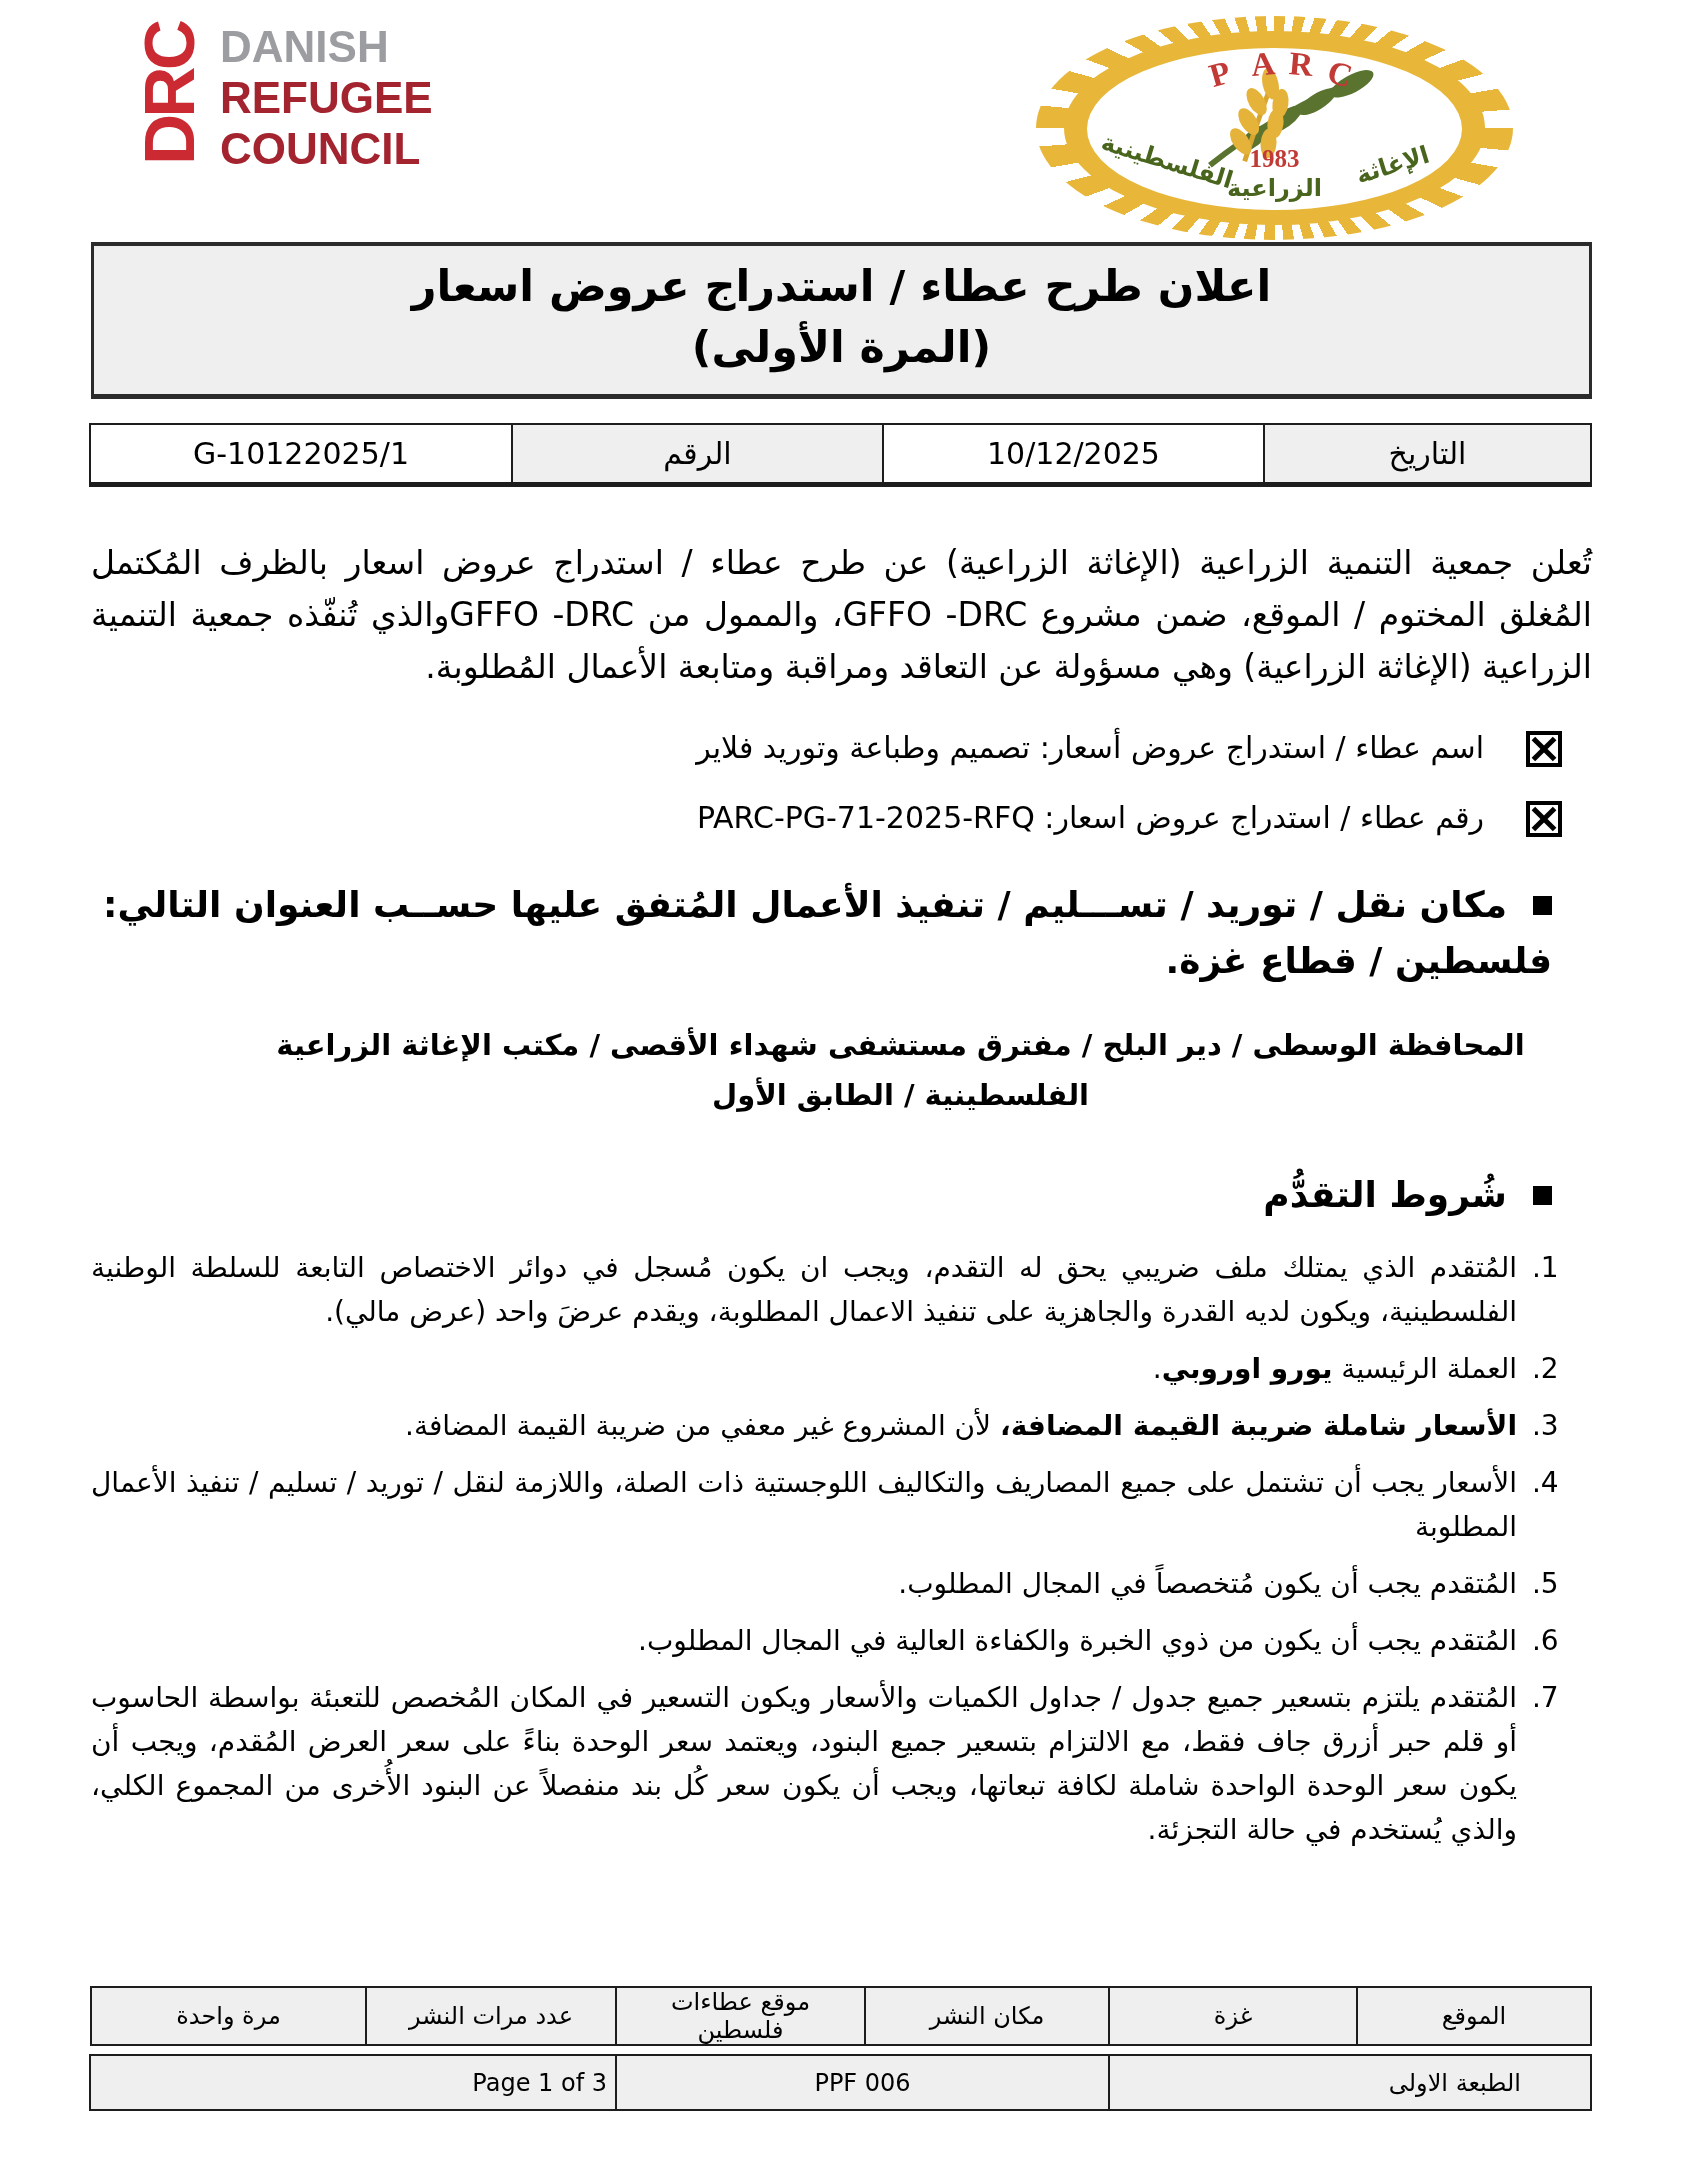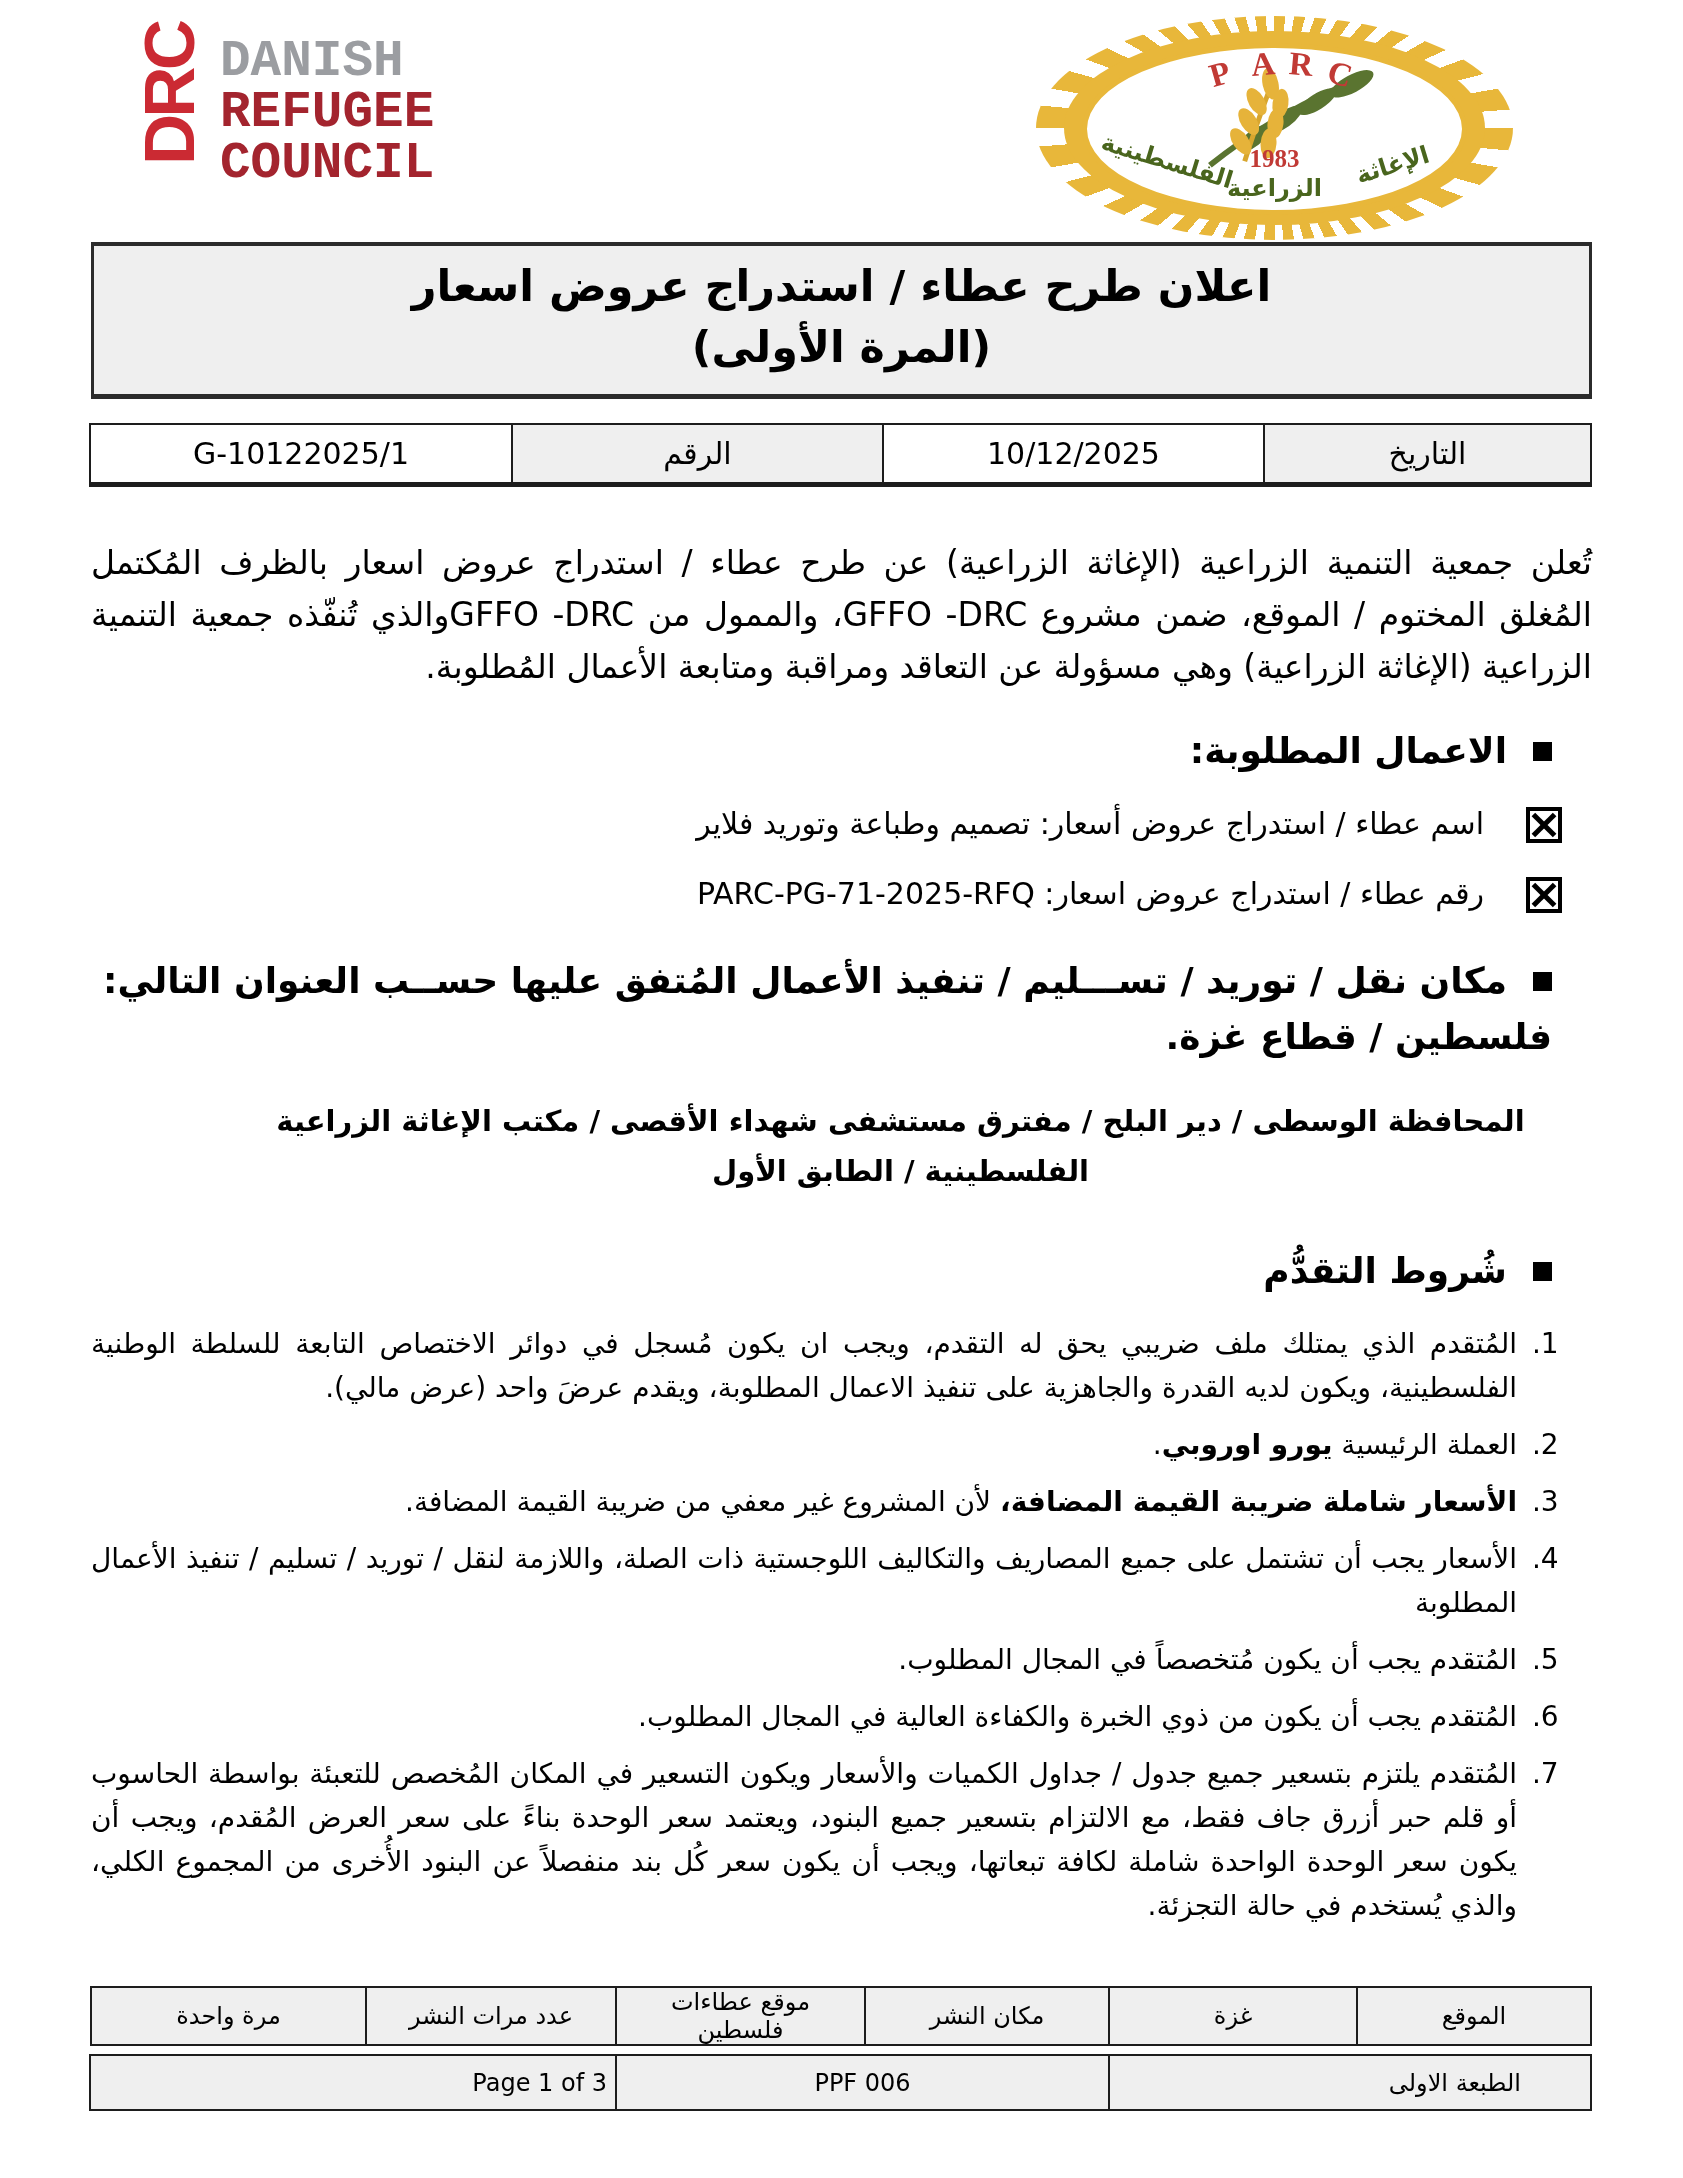--- a/index.html
+++ b/index.html
@@ -9,22 +9,22 @@
   }
   
   .header{display:flex;direction:ltr;justify-content:space-between;align-items:flex-start;
           padding:16px 170px 0 117px;height:214px;}
   .drc-logo{display:flex;align-items:flex-start;}
   .drc-vert{position:relative;width:103px;height:156px;flex:none;}
   .drc-vert span{position:absolute;left:50%;top:50%;
        transform:translate(-50%,-50%) rotate(-90deg);
        font-family:"Liberation Sans",sans-serif;font-weight:bold;font-size:71px;
        letter-spacing:-4px;color:#cb2a33;}
-  .drc-text{font-family:Liberation Mono, monospace;font-weight:bold;font-size:51px;
-       line-height:51px;letter-spacing:0px;margin-top:20px;}
+  .drc-text{font-family:Liberation Sans, sans-serif;font-weight:bold;font-size:44px;
+       line-height:51px;letter-spacing:0px;margin-top:5px;}
   .drc-danish{color:#9b9da1;}
   .drc-red{color:#a3242e;}
   .parc-logo{position:relative;width:477px;height:224px;flex:none;direction:ltr;}
   .rays{position:absolute;inset:0;border-radius:50%;
        background:repeating-conic-gradient(#e8b73a 0deg 5.5deg, rgba(0,0,0,0) 5.5deg 10deg);}
   .sun-body{position:absolute;left:28px;right:28px;top:15px;bottom:15px;
        background:#e8b73a;border-radius:50%;}
   .sun-inner{position:absolute;left:46px;right:46px;top:27px;bottom:25px;
        background:#fff;border:5px solid #e8b73a;border-radius:50%;}
   .parc-art{position:absolute;inset:0;width:100%;height:100%;}
@@ -144,24 +144,20 @@
       <td class="cell-gray">التاريخ</td>
       <td class="ltr">10/12/2025</td>
       <td class="cell-gray">الرقم</td>
       <td class="ltr">G-10122025/1</td>
     </tr>
   </tbody>
     </table>
 
   <p class="intro">تُعلن جمعية التنمية الزراعية (الإغاثة الزراعية) عن طرح عطاء / استدراج عروض اسعار بالظرف المُكتمل المُغلق المختوم / الموقع، ضمن مشروع GFFO -DRC، والممول من GFFO -DRCوالذي تُنفّذه جمعية التنمية الزراعية (الإغاثة الزراعية) وهي مسؤولة عن التعاقد ومراقبة ومتابعة الأعمال المُطلوبة.</p>
 
-  <div class="section-heading">
-    <span class="sq"></span>
-    <span>الاعمال المطلوبة:</span>
-  </div>
 
   <div class="cb-item">
     <span class="cbx"></span>
     <span>اسم عطاء / استدراج عروض أسعار: تصميم وطباعة وتوريد فلاير</span>
   </div>
   <div class="cb-item">
     <span class="cbx"></span>
     <span>رقم عطاء / استدراج عروض اسعار: PARC-PG-71-2025-RFQ</span>
   </div>
 

